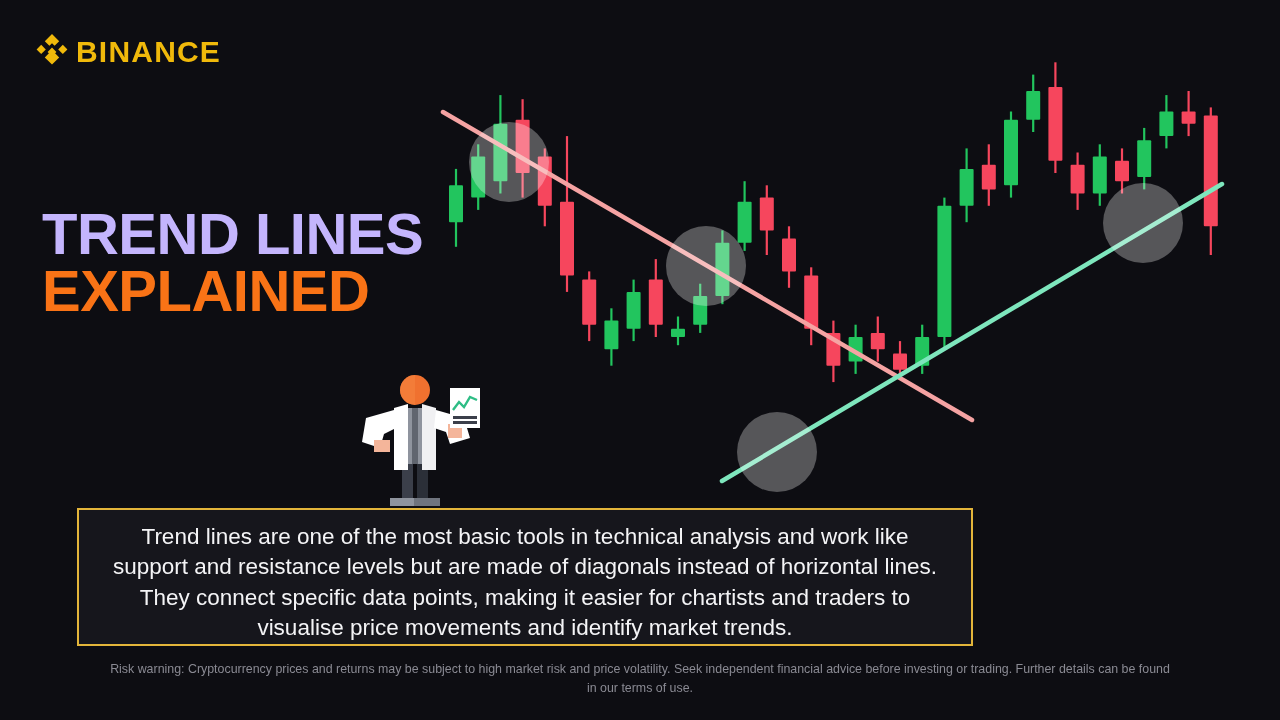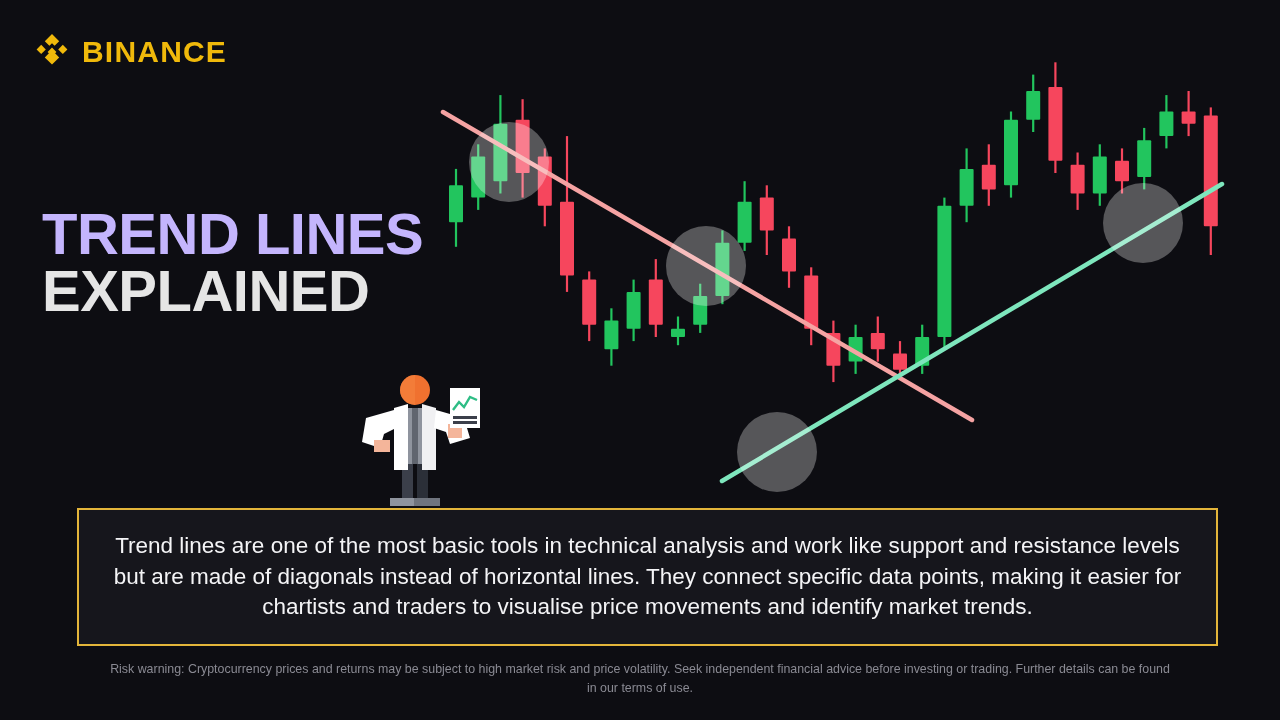--- a/index.html
+++ b/index.html
@@ -16,21 +16,21 @@
     font-family: "Liberation Sans", sans-serif;
   }
 
   
   #brand {
     position: absolute;
     left: 32px;
     top: 32px;
     display: flex;
     align-items: center;
-    gap: 10px;
+    gap: 4px;
   }
   #brand .mark { width: 40px; height: 40px; display: block; }
   #brand .wordmark {
     color: #f0b90b;
     font-size: 30px;
     font-weight: 700;
     letter-spacing: 1.2px;
     line-height: 1;
     font-family: "Liberation Sans", sans-serif;
   }
@@ -43,21 +43,21 @@
     line-height: 0.98;
   }
   #headline .l1, #headline .l2 {
     display: block;
     font-size: 58px;
     font-weight: 700;
     letter-spacing: -0.5px;
     font-family: "Liberation Sans", sans-serif;
   }
   #headline .l1 { color: #c4b5fd; }
-  #headline .l2 { color: #e5e5e5; }
+  #headline .l2 { color: #f97316; }
 
   
   #chart-art {
     position: absolute;
     left: 430px;
     top: 20px;
     width: 810px;
     height: 480px;
   }
   #chart-art svg { display: block; width: 810px; height: 480px; overflow: visible; }
@@ -70,27 +70,27 @@
     width: 130px;
     height: 148px;
   }
   #character svg { display: block; width: 130px; height: 148px; }
 
   
   #callout {
     position: absolute;
     left: 77px;
     top: 508px;
-    width: 1141px;
+    width: 896px;
     height: 138px;
     box-sizing: border-box;
     border: 2px solid #e3b53a;
     background: #16161c;
     display: flex;
-    align-items: center;
+    align-items: flex-end;
     justify-content: center;
     padding: 0 32px;
   }
   #callout p {
     margin: 0;
     color: #f4f4f6;
     font-size: 22.5px;
     line-height: 1.36;
     text-align: center;
     font-family: "Liberation Sans", sans-serif;

